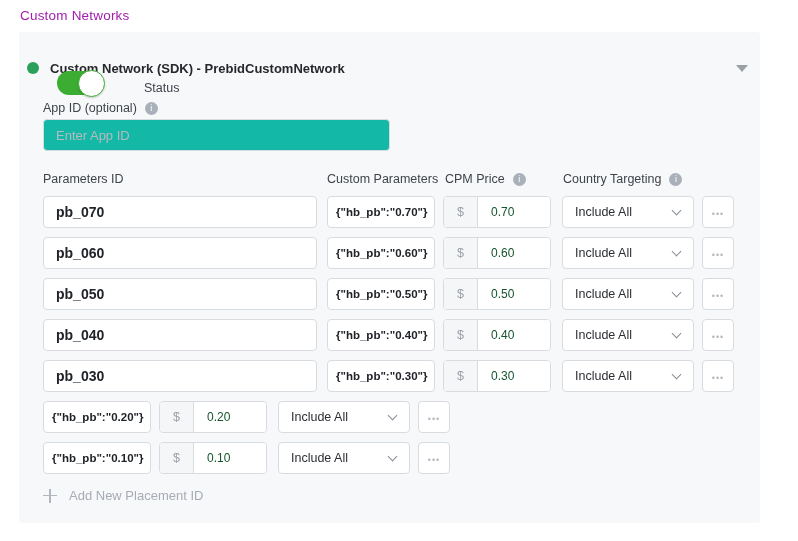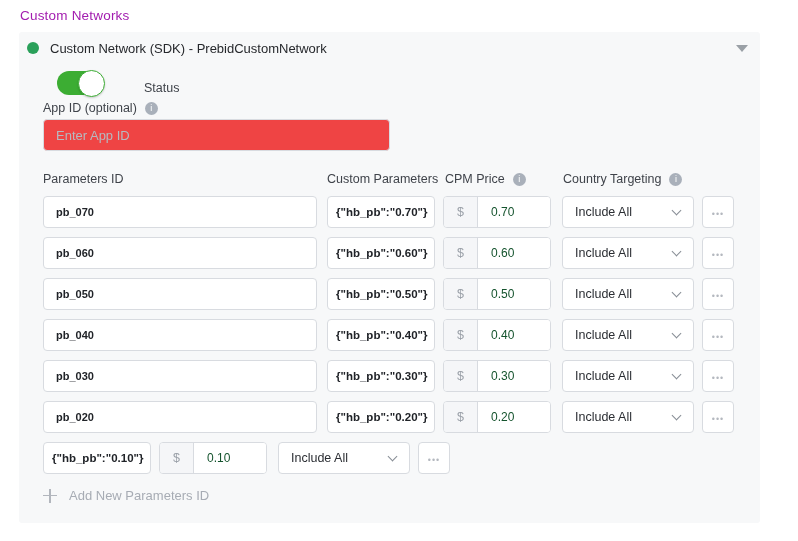--- a/index.html
+++ b/index.html
@@ -7,22 +7,22 @@
     font-family:"Liberation Sans", sans-serif; overflow:hidden; }
   body { position:relative; color:#26282c; }
 
   .page-title { position:absolute; left:20px; top:8px; font-size:13.5px;
     color:#a21caf; letter-spacing:.2px; }
 
   .card { position:absolute; left:19px; top:32px; width:741px; height:491px;
     background:#f7f8f9; border-radius:3px; }
 
   
-  .net-header { position:absolute; top:3px; left:8px; right:12px; height:26px;
-    display:flex; align-items:center; }
+  .net-header { position:absolute; top:23px; left:8px; right:12px; height:26px;
+    display:flex; align-items:center;font-weight:bold; }
   .net-dot { width:12px; height:12px; border-radius:50%; background:#2aa05a; flex:0 0 auto; }
   .net-title { margin-left:11px; font-size:13px; color:#26282c; }
   .collapse-tri { margin-left:auto; width:0; height:0;
     border-left:6px solid transparent; border-right:6px solid transparent;
     border-top:7px solid #9aa0a6; cursor:pointer; }
 
   
   .toggle-row { position:absolute; top:36px; left:38px; height:27px;
     display:flex; align-items:flex-end;gap:32px; }
   .toggle { position:relative; width:46px; height:24px; border-radius:12px;
@@ -37,40 +37,40 @@
   .info { width:13px; height:13px; border-radius:50%; background:#a9b0ba;
     display:inline-block; margin-left:8px; position:relative; flex:0 0 auto;
     vertical-align:-2px; }
   .info::after { content:"i"; position:absolute; inset:0; color:#fff;
     font-size:9px; line-height:13px; text-align:center; }
 
   
   .appid-label { position:absolute; top:69px; left:24px; display:flex;
     align-items:center; font-size:12.5px; color:#3f434a; }
   .appid-input { position:absolute; top:87px; left:24px; width:347px; height:32px;
-    border:1px solid #d8dbe0; border-radius:4px; background:#ef4444;
+    border:1px solid #d8dbe0; border-radius:4px; background:#14b8a6;
     font-family:inherit; font-size:13px; color:#202328; padding:0 12px; outline:none; }
   .appid-input::placeholder { color:#b6bac1; }
 
   
   .thead { position:absolute; top:140px; left:24px; right:24px; height:15px;
     font-size:12.5px; color:#3f434a; }
   .thead span.hlbl { position:absolute; top:0; display:flex; align-items:center; }
   .h-placement { left:0; }
   .h-params { left:284px; }
   .h-cpm { left:402px; }
   .h-country { left:520px; }
 
   
   .rows { position:absolute; top:164px; left:24px; }
   .row { display:flex; margin-bottom:9px; height:32px; }
   .inp { height:32px; border:1px solid #d8dbe0; border-radius:4px; background:#fff;
     font-family:inherit; color:#202328; outline:none; }
   .inp-placement { width:274px; margin-right:10px; padding:0 12px;
-    font-size:11px; font-weight:600; }
+    font-size:14px; font-weight:600; }
   .inp-params { width:108px; margin-right:8px; padding:0 4px 0 8px;
     font-size:11.5px; font-weight:600; }
   .cpm { width:108px; margin-right:11px; height:32px; display:flex;
     border:1px solid #d8dbe0; border-radius:4px; background:#fff; overflow:hidden; }
   .cur { width:34px; flex:0 0 auto; background:#f5f6f8; border-right:1px solid #d8dbe0;
     color:#9aa0a8; font-size:12.5px; display:flex; align-items:center; justify-content:center; }
   .inp-cpm { flex:1; width:0; border:none; padding:0 4px 0 13px; font-size:12px;
     font-weight:400; color:#14532d; outline:none; font-family:inherit; background:#fff; }
   .select { width:132px; margin-right:8px; height:32px; border:1px solid #d8dbe0;
     border-radius:4px; background:#fff; display:flex; align-items:center;
@@ -210,21 +210,20 @@
       <div class="select">
         <span class="sel-label">Include All</span>
         <span class="chev"></span>
       </div>
       <button class="more">
         <span class="dots"></span>
       </button>
     </div>
 
     <div class="row">
-      <input class="inp inp-placement" type="text" value="pb_020" style="">
       <input class="inp inp-params" type="text" value="{&quot;hb_pb&quot;:&quot;0.20&quot;}" style="">
       <div class="cpm">
         <span class="cur">$</span>
         <input class="inp-cpm" type="text" value="0.20" style="">
       </div>
       <div class="select">
         <span class="sel-label">Include All</span>
         <span class="chev"></span>
       </div>
       <button class="more">
@@ -243,16 +242,16 @@
         <span class="chev"></span>
       </div>
       <button class="more">
         <span class="dots"></span>
       </button>
     </div>
   </div>
 
   <div class="add-new">
     <span class="plus"></span>
-    <span>Add New Parameters ID</span>
+    <span>Add New Placement ID</span>
   </div>
 
 </div>
 
 </body></html>

